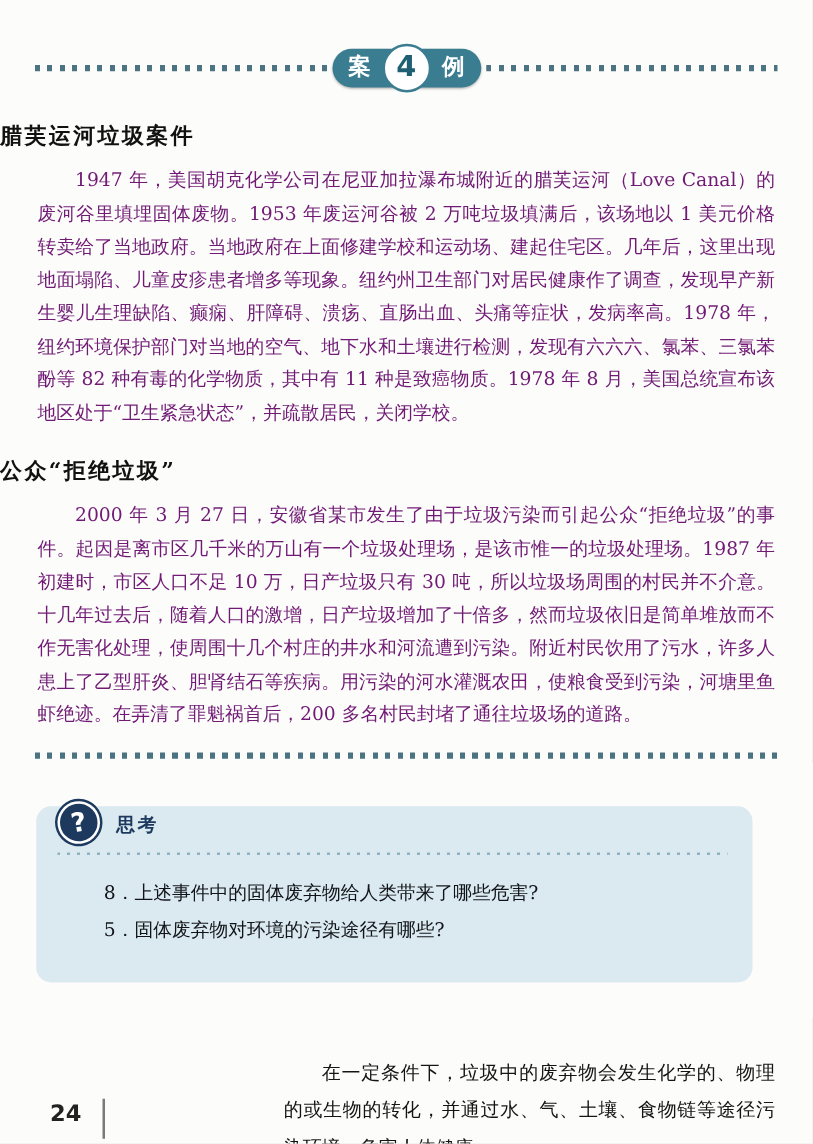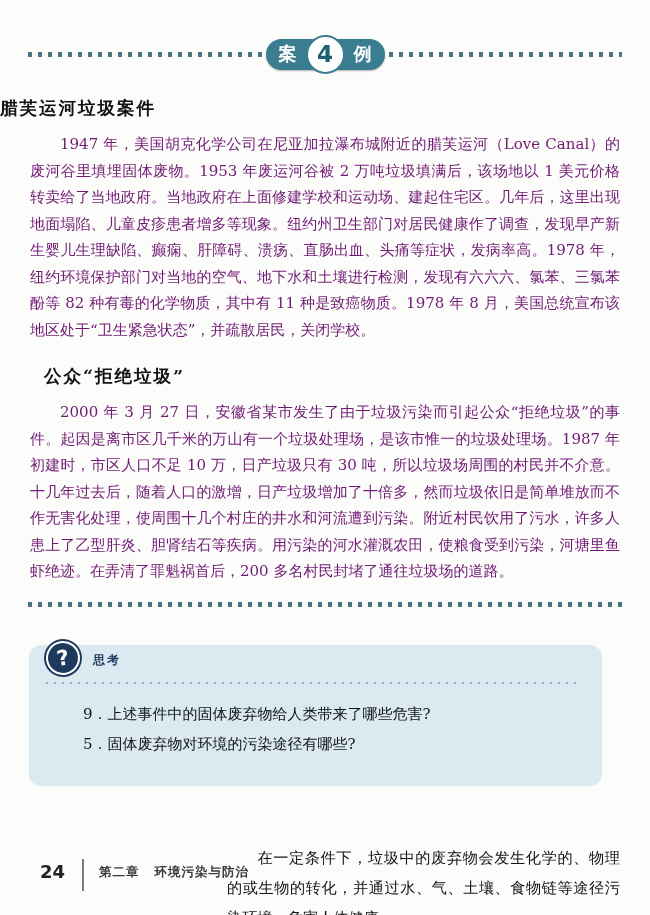--- a/index.html
+++ b/index.html
@@ -48,21 +48,21 @@
   }
   
   .sec-title {
     text-align:left;
     font-weight:bold;
     font-size:17.5px;
     letter-spacing:2px;
     color:#111;
   }
   .sec-title.first { margin-top:21px; }
-  .sec-title.second { margin-top:21px;padding-left:44px; }
+  .sec-title.second { margin-top:21px; }
   .body-para {
     margin:11px 30px 0 30px;
     font-size:15px;
     line-height:26.5px;
     text-align:justify;
     text-indent:2em;
     color:#701a75;
   }
   
   .end-rule {
@@ -89,21 +89,21 @@
     box-shadow:0 0 0 2px #1d3a5e;
     color:#ffffff;
     font-family:"DejaVu Sans","Liberation Sans",sans-serif;
     font-weight:bold; font-size:21px;
     display:flex; align-items:center; justify-content:center;
     transform:rotate(-10deg);
     flex:0 0 auto;
   }
   .think-label {
     font-family:"DejaVu Sans","Liberation Sans",sans-serif;
-    font-weight:bold; font-size:12px;
+    font-weight:bold; font-size:15px;
     color:#1d3a5e;
     letter-spacing:2px;
     padding-top:6px;
   }
   .think-sep {
     height:2px; margin-top:7px;
     background:repeating-linear-gradient(90deg,#90b0c3 0 2px,transparent 2px 8px);
   }
   .think-questions { margin-top:15px; padding-left:37px; }
   .think-q {
@@ -114,21 +114,21 @@
   .summary {
     margin:57px 30px 0 227px;
     font-size:15.2px;
     line-height:30px;
     text-indent:2em;
     text-align:justify;
     color:#141414;
   }
   
   .footer {
-    position:absolute; left:40px; bottom:24px;
+    position:absolute; left:40px; bottom:4px;
     display:flex; align-items:flex-start;
     font-family:"DejaVu Sans","Liberation Sans",sans-serif;
   }
   .page-num {
     font-weight:bold; font-size:18px; color:#222;
     padding-top:2px;
   }
   .footer-divider {
     width:2px; height:32px; background:#7a7a7a;
     margin:0 15px 0 17px;
@@ -162,29 +162,25 @@
 
   <div class="end-rule"></div>
 
   <div class="think-box">
     <div class="think-header">
       <div class="q-icon">?</div>
       <div class="think-label">思考</div>
     </div>
     <div class="think-sep"></div>
     <div class="think-questions">
-      <div class="think-q">9．上述事件中的固体废弃物给人类带来了哪些危害?</div>
+      <div class="think-q">8．上述事件中的固体废弃物给人类带来了哪些危害?</div>
       <div class="think-q">5．固体废弃物对环境的污染途径有哪些?</div>
     </div>
   </div>
 
   <p class="summary">在一定条件下，垃圾中的废弃物会发生化学的、物理的或生物的转化，并通过水、气、土壤、食物链等途径污染环境，危害人体健康。</p>
 
   <div class="footer">
     <span class="page-num">24</span>
     <span class="footer-divider"></span>
-    <span class="chapter">
-      <span>第二章</span>
-      <span>环境污染与防治</span>
-    </span>
   </div>
 
 </div>
 
 </body></html>

